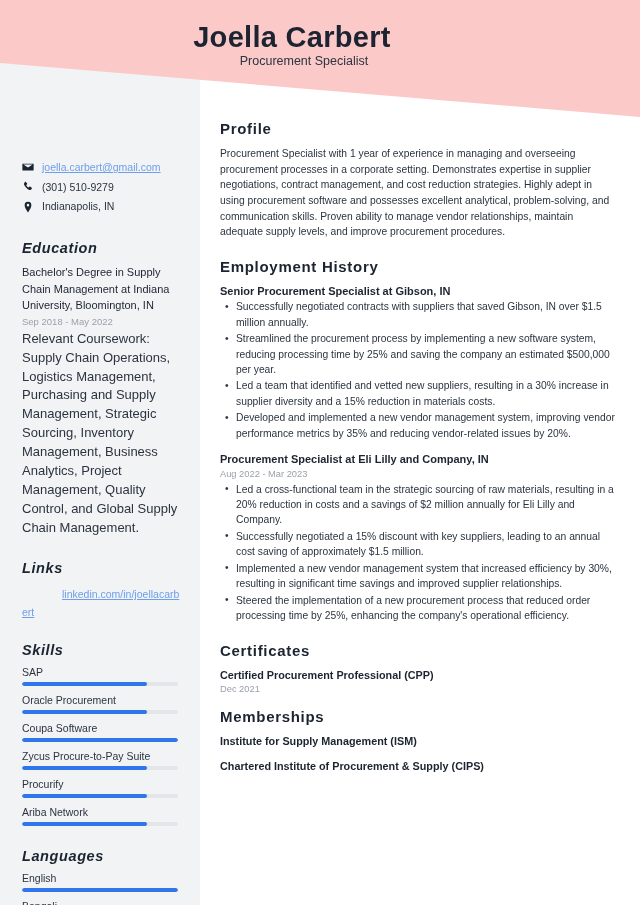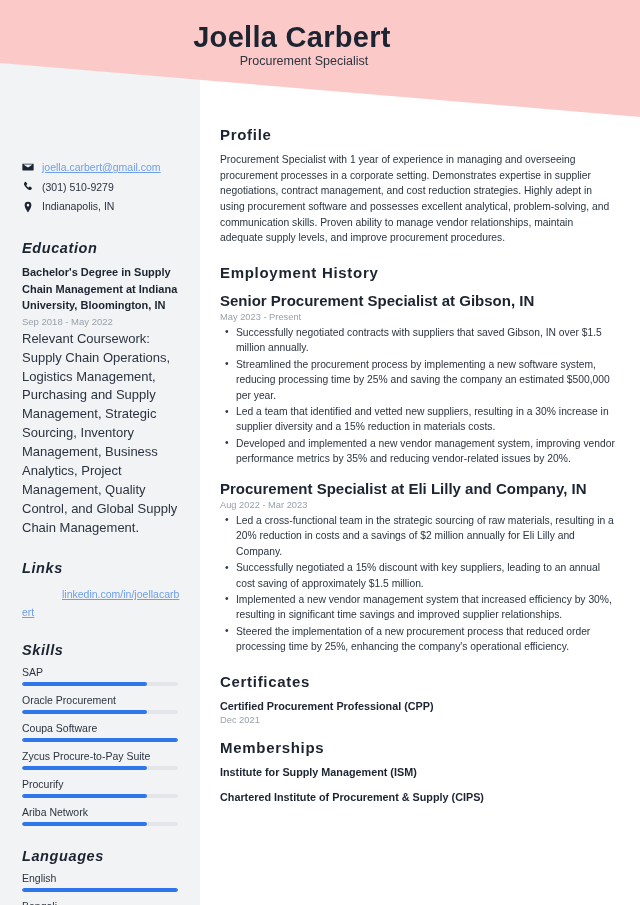--- a/index.html
+++ b/index.html
@@ -98,21 +98,21 @@
     font-weight: bold;
     letter-spacing: 0.6px;
     color: #1b2430;
     margin: 22px 0 8px 0;
     font-style: italic;
   }
   .side-h.first { margin-top: 26px; }
 
   .edu-title {
     font-size: 11px;
-    font-weight: bold;
+    font-weight: normal;
     line-height: 1.5;
     color: #1b2430;
   }
   .edu-date {
     font-size: 9.5px;
     color: #9aa1ab;
     margin: 2px 0 3px 0;
   }
   .edu-desc {
     font-size: 13px;
@@ -147,21 +147,21 @@
   .meter-fill {
     position: absolute;
     left: 0; top: 0; bottom: 0;
     background: #2f76ea;
     border-radius: 2px;
   }
 
   
   .main {
     position: absolute;
-    left: 200px; top: 115px;
+    left: 200px; top: 109px;
     width: 440px;
     padding: 11px 24px 0 20px;
     z-index: 4;
   }
 
   .main-h {
     font-size: 15px;
     font-weight: bold;
     letter-spacing: 0.7px;
     color: #1b2430;
@@ -171,21 +171,21 @@
   .section.tight { margin-bottom: 14px; }
 
   .para {
     font-size: 10.3px;
     line-height: 1.52;
     color: #2b3440;
   }
 
   .job { margin-bottom: 11px; }
   .job-title {
-    font-size: 15px;
+    font-size: 11px;
     font-weight: bold;
     color: #1b2430;
     line-height: 1.4;
   }
   .job-date {
     font-size: 9.3px;
     color: #9aa1ab;
     margin: 1px 0 3px 0;
   }
   .bullets {
@@ -345,21 +345,20 @@
     <div class="section">
       <div class="main-h">Profile</div>
       <div class="para">Procurement Specialist with 1 year of experience in managing and overseeing procurement processes in a corporate setting. Demonstrates expertise in supplier negotiations, contract management, and cost reduction strategies. Highly adept in using procurement software and possesses excellent analytical, problem-solving, and communication skills. Proven ability to manage vendor relationships, maintain adequate supply levels, and improve procurement procedures.</div>
     </div>
 
     <div class="section">
       <div class="main-h">Employment History</div>
       <div id="jobs-list">
           <div class="job">
             <div class="job-title">Senior Procurement Specialist at Gibson, IN</div>
-            <div class="job-date">May 2023 - Present</div>
             <ul class="bullets">
               <li>Successfully negotiated contracts with suppliers that saved Gibson, IN over $1.5 million annually.</li>
               <li>Streamlined the procurement process by implementing a new software system, reducing processing time by 25% and saving the company an estimated $500,000 per year.</li>
               <li>Led a team that identified and vetted new suppliers, resulting in a 30% increase in supplier diversity and a 15% reduction in materials costs.</li>
               <li>Developed and implemented a new vendor management system, improving vendor performance metrics by 35% and reducing vendor-related issues by 20%.</li>
             </ul>
           </div>
           <div class="job">
             <div class="job-title">Procurement Specialist at Eli Lilly and Company, IN</div>
             <div class="job-date">Aug 2022 - Mar 2023</div>

